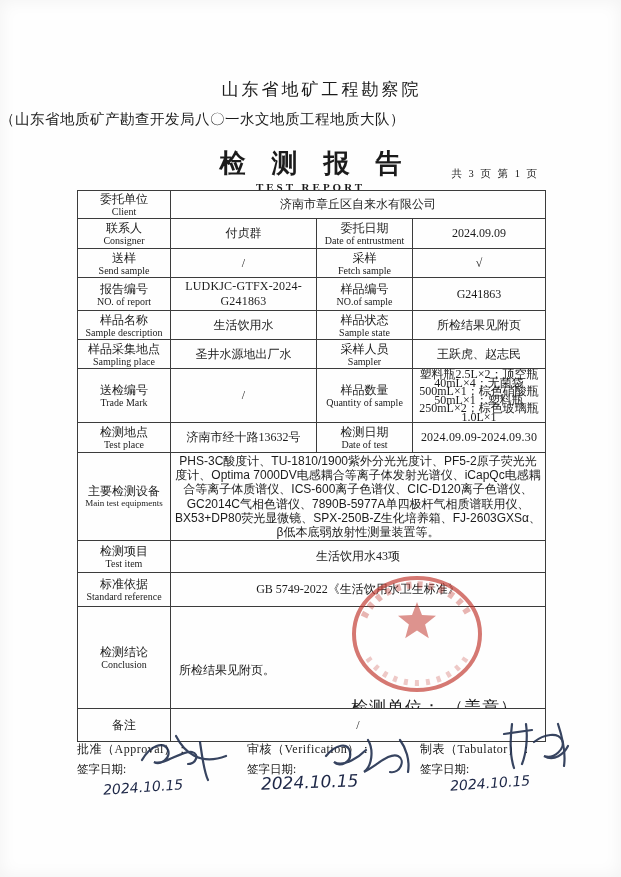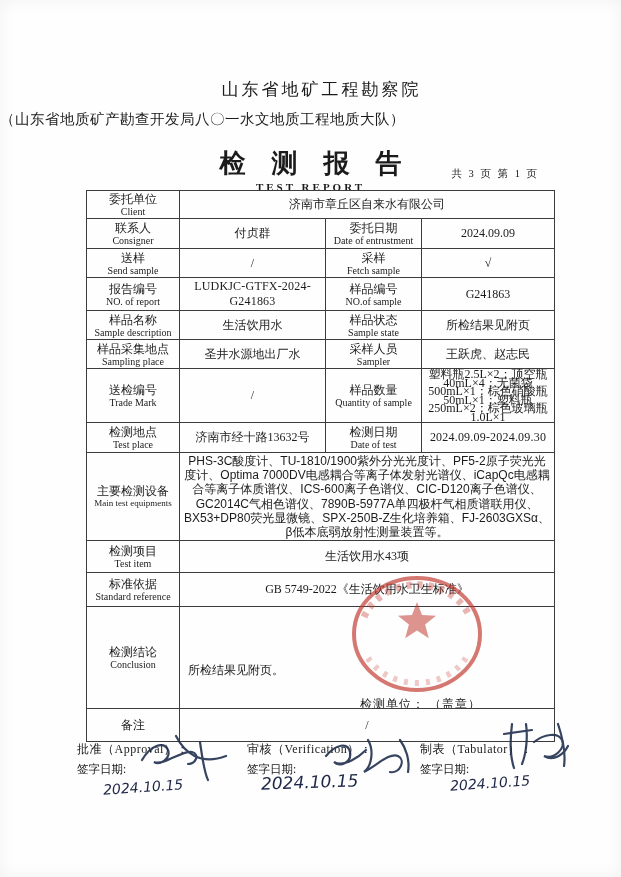--- a/index.html
+++ b/index.html
@@ -11,39 +11,39 @@
   }
   
   .org1{padding-top:78px;text-align:center;font-size:17px;letter-spacing:3px;padding-left:22px;}
   .org2{margin-top:9px;text-align:left;font-size:14.5px;letter-spacing:0.5px;font-family:Liberation Mono, monospace;}
   .title{margin-top:17px;text-align:center;font-size:26px;font-weight:bold;
          letter-spacing:26px;text-indent:26px;}
   .subtitle{margin-top:0px;text-align:center;font-size:11px;font-weight:bold;letter-spacing:3px;}
   .page-info{position:absolute;top:167px;right:82px;font-size:10.5px;letter-spacing:2px;}
   
   table.report{
-    position:absolute;left:86px;top:190px;width:468px;
+    position:absolute;left:77px;top:190px;width:468px;
     border-collapse:collapse;table-layout:fixed;
   }
   table.report td{
     border:1px solid #3c3c3c;padding:1px 3px;text-align:center;vertical-align:middle;
     font-size:12px;overflow:hidden;
   }
   td.lbl .cn{font-size:12px;line-height:14px;}
   td.lbl .en{font-size:10px;line-height:11px;}
   td.val{font-size:12px;}
   td.val-sm{font-size:11px;letter-spacing:0.2px;}
   td.val-tiny{font-size:7px;line-height:8.5px;text-align:left;padding:1px 2px;}
   td.equip{font-size:11px;line-height:14.2px;text-align:justify;padding:2px 6px;
            font-family:"Liberation Sans","DejaVu Sans",sans-serif;}
   td.left{text-align:left;padding-left:12px;}
   
   .concl{position:relative;width:100%;height:100%;}
   .concl-text{position:absolute;left:8px;top:4px;font-size:12px;}
-  .unit-line{position:absolute;left:180px;top:38px;font-size:12px;letter-spacing:1px;}
+  .unit-line{position:absolute;left:180px;top:38px;font-size:17px;letter-spacing:1px;}
   
   .hw{font-family:"DejaVu Sans","Liberation Sans",sans-serif;font-style:italic;
       color:#1d2747;display:inline-block;transform:rotate(-3deg);}
   
   .footer{position:absolute;left:77px;top:741px;width:490px;font-size:12px;}
   .sig-col{position:absolute;top:0;}
   .sig-col .row1{font-size:12px;letter-spacing:0.5px;}
   .sig-col .row2{font-size:11.5px;margin-top:4px;}
   .hw-date{font-size:14px;margin-top:2px;transform:rotate(-4deg);}
   .hw-date.big{font-size:17px;transform:rotate(-2deg);}

